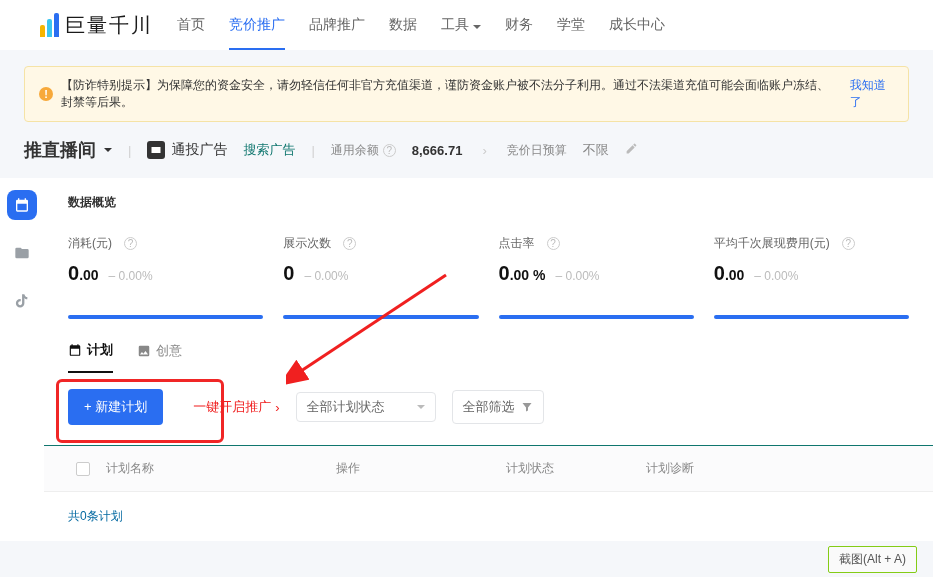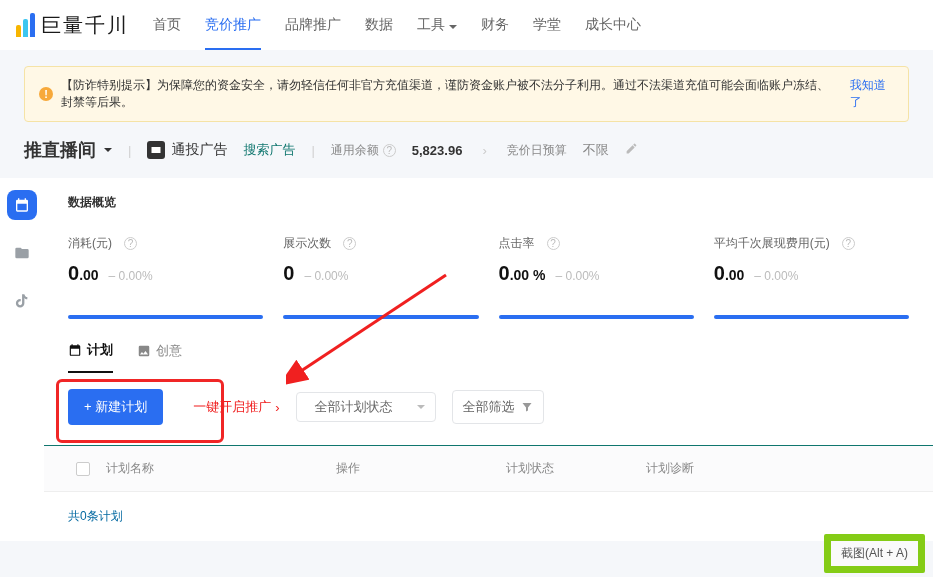--- a/index.html
+++ b/index.html
@@ -1,19 +1,19 @@
 <!DOCTYPE html>
 <html><head>
 <meta charset="utf-8">
 <style>
 * { margin: 0; padding: 0; box-sizing: border-box; }
 body { font-family: -apple-system, BlinkMacSystemFont, "PingFang SC", "Hiragino Sans GB", "Microsoft YaHei", sans-serif; font-size: 13px; color: #333; background: #f5f7fa; width: 933px; }
 
 
-.header { background: #fff; display: flex; align-items: center; padding: 10px 16px; gap: 24px; }
+.header { background: #fff; display: flex; align-items: center; padding: 10px 40px; gap: 24px; }
 .logo { display: flex; align-items: center; gap: 6px; font-size: 20px; font-weight: 500; color: #1a1a1a; letter-spacing: 2px; }
 .logo-mark { display: inline-flex; gap: 2px; align-items: flex-end; }
 .logo-mark span { display: inline-block; width: 5px; border-radius: 2px 2px 0 0; }
 .logo-mark span:nth-child(1) { height: 12px; background: #f7b500; }
 .logo-mark span:nth-child(2) { height: 18px; background: #3cc6f0; }
 .logo-mark span:nth-child(3) { height: 24px; background: #2a6ef1; }
 .nav { display: flex; gap: 24px; align-items: center; }
 .nav-item { color: #666; font-size: 14px; position: relative; cursor: pointer; padding: 6px 0; }
 .nav-item.active { color: #2a6ef1; font-weight: 500; }
 .nav-item.active::after { content: ""; position: absolute; left: 0; right: 0; bottom: -10px; height: 2px; background: #2a6ef1; }
@@ -62,37 +62,37 @@
 .sub-tab { display:flex; align-items:center; gap:5px; font-size:13px; color:#888; cursor:pointer; padding-bottom:12px; }
 .sub-tab.active { color:#111; font-weight:600; border-bottom:2px solid #111; }
 .arrow-anno { position:absolute; left:242px; top:-52px; pointer-events:none; }
 
 
 .action-row { display:flex; align-items:center; gap:16px; padding: 16px 24px 20px 24px; border-bottom:1px solid #0f766e; position:relative; }
 .new-plan-btn { background:#2a6ef1; color:#fff; border:none; border-radius:4px; padding:9px 16px; font-size:13px; font-weight:500; cursor:pointer; }
 .highlight-box { position:absolute; left:12px; top:6px; width:168px; height:64px; border:3px solid #f02626; border-radius:6px; pointer-events:none; }
 .onekey { color:#f02020; font-size:13px; display:flex; align-items:center; gap:4px; cursor:pointer; margin-left:14px; }
 .onekey .chev { color:#f02020; }
-.select-box { border:1px solid #e3e5e8; border-radius:4px; padding:5px 10px; font-size:13px; color:#666; cursor:pointer; display:flex; align-items:center; gap:20px; min-width:140px; justify-content:flex-end; }
+.select-box { border:1px solid #e3e5e8; border-radius:4px; padding:5px 10px; font-size:13px; color:#666; cursor:pointer; display:flex; align-items:center; gap:20px; min-width:140px; justify-content:space-between; }
 .filter-box { border:1px solid #e3e5e8; border-radius:4px; padding:7px 10px; font-size:13px; color:#666; cursor:pointer; display:flex; align-items:center; gap:6px; }
 
 
 .table-head { display:flex; align-items:center; background:#fbfbfc; border-bottom:1px solid #eee; padding: 10px 24px; font-size:12px; color:#888; }
 .table-head .th { padding: 4px 8px; }
 .th-check { width:30px; }
 .th-name { width:230px; }
 .th-op { width:170px; }
 .th-status { width:140px; }
 .th-diag { width:170px; }
 .th-start { flex:1; text-align:right; }
 .checkbox { width:14px; height:14px; border:1px solid #ccc; border-radius:2px; background:#fff; }
 .table-summary { padding: 16px 24px; font-size:12px; color:#0369a1; }
 
 
-.screenshot-tip { position:fixed; right:8px; bottom:4px; border:7px solid #84cc16; background:#fafafa; padding:4px 10px; font-size:12px; color:#555; border-radius:2px; }
+.screenshot-tip { position:fixed; right:16px; bottom:4px; border:1px solid #84cc16; background:#fafafa; padding:4px 10px; font-size:12px; color:#555; border-radius:2px; }
 </style>
 </head>
 <body>
 
 <div class="header">
   <div class="logo">
     <span class="logo-mark">
         <span></span>
         <span></span>
         <span></span>
@@ -130,21 +130,21 @@
         </svg>
     </span>
     <span>通投广告</span>
   </div>
   <span class="sub-search">搜索广告</span>
   <span class="sep">|</span>
   <span class="balance-label">
     <span>通用余额</span>
     <span class="help-icon">?</span>
   </span>
-  <span class="balance-val">5,823.96</span>
+  <span class="balance-val">8,666.71</span>
   <span class="chev-right">›</span>
   <span class="balance-label">竞价日预算</span>
   <span class="budget-val">不限</span>
   <span class="pen-icon">
     <svg width="13" height="13" viewBox="0 0 24 24" fill="currentColor">
         <path d="M3 17.25V21h3.75L17.81 9.94l-3.75-3.75L3 17.25zM20.71 7.04a1 1 0 000-1.41l-2.34-2.34a1 1 0 00-1.41 0l-1.83 1.83 3.75 3.75 1.83-1.83z"></path>
       </svg>
   </span>
 </div>
 

